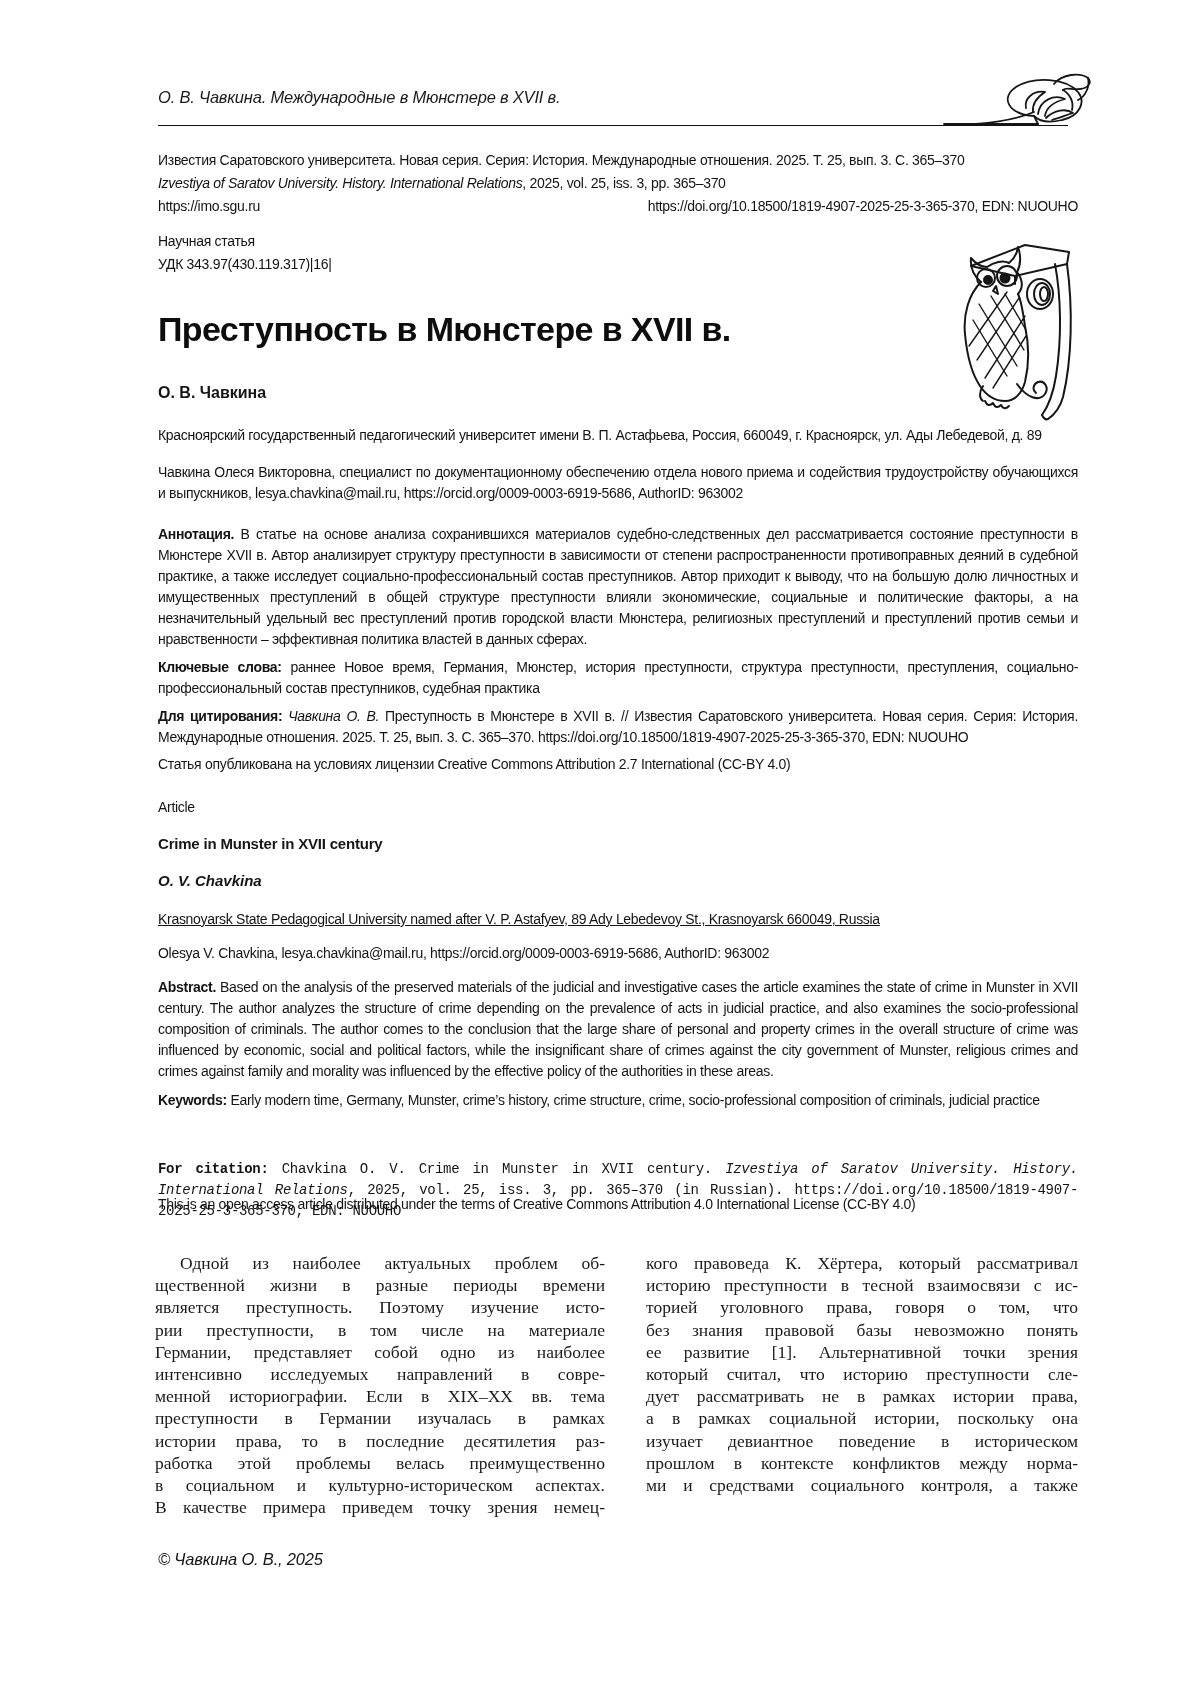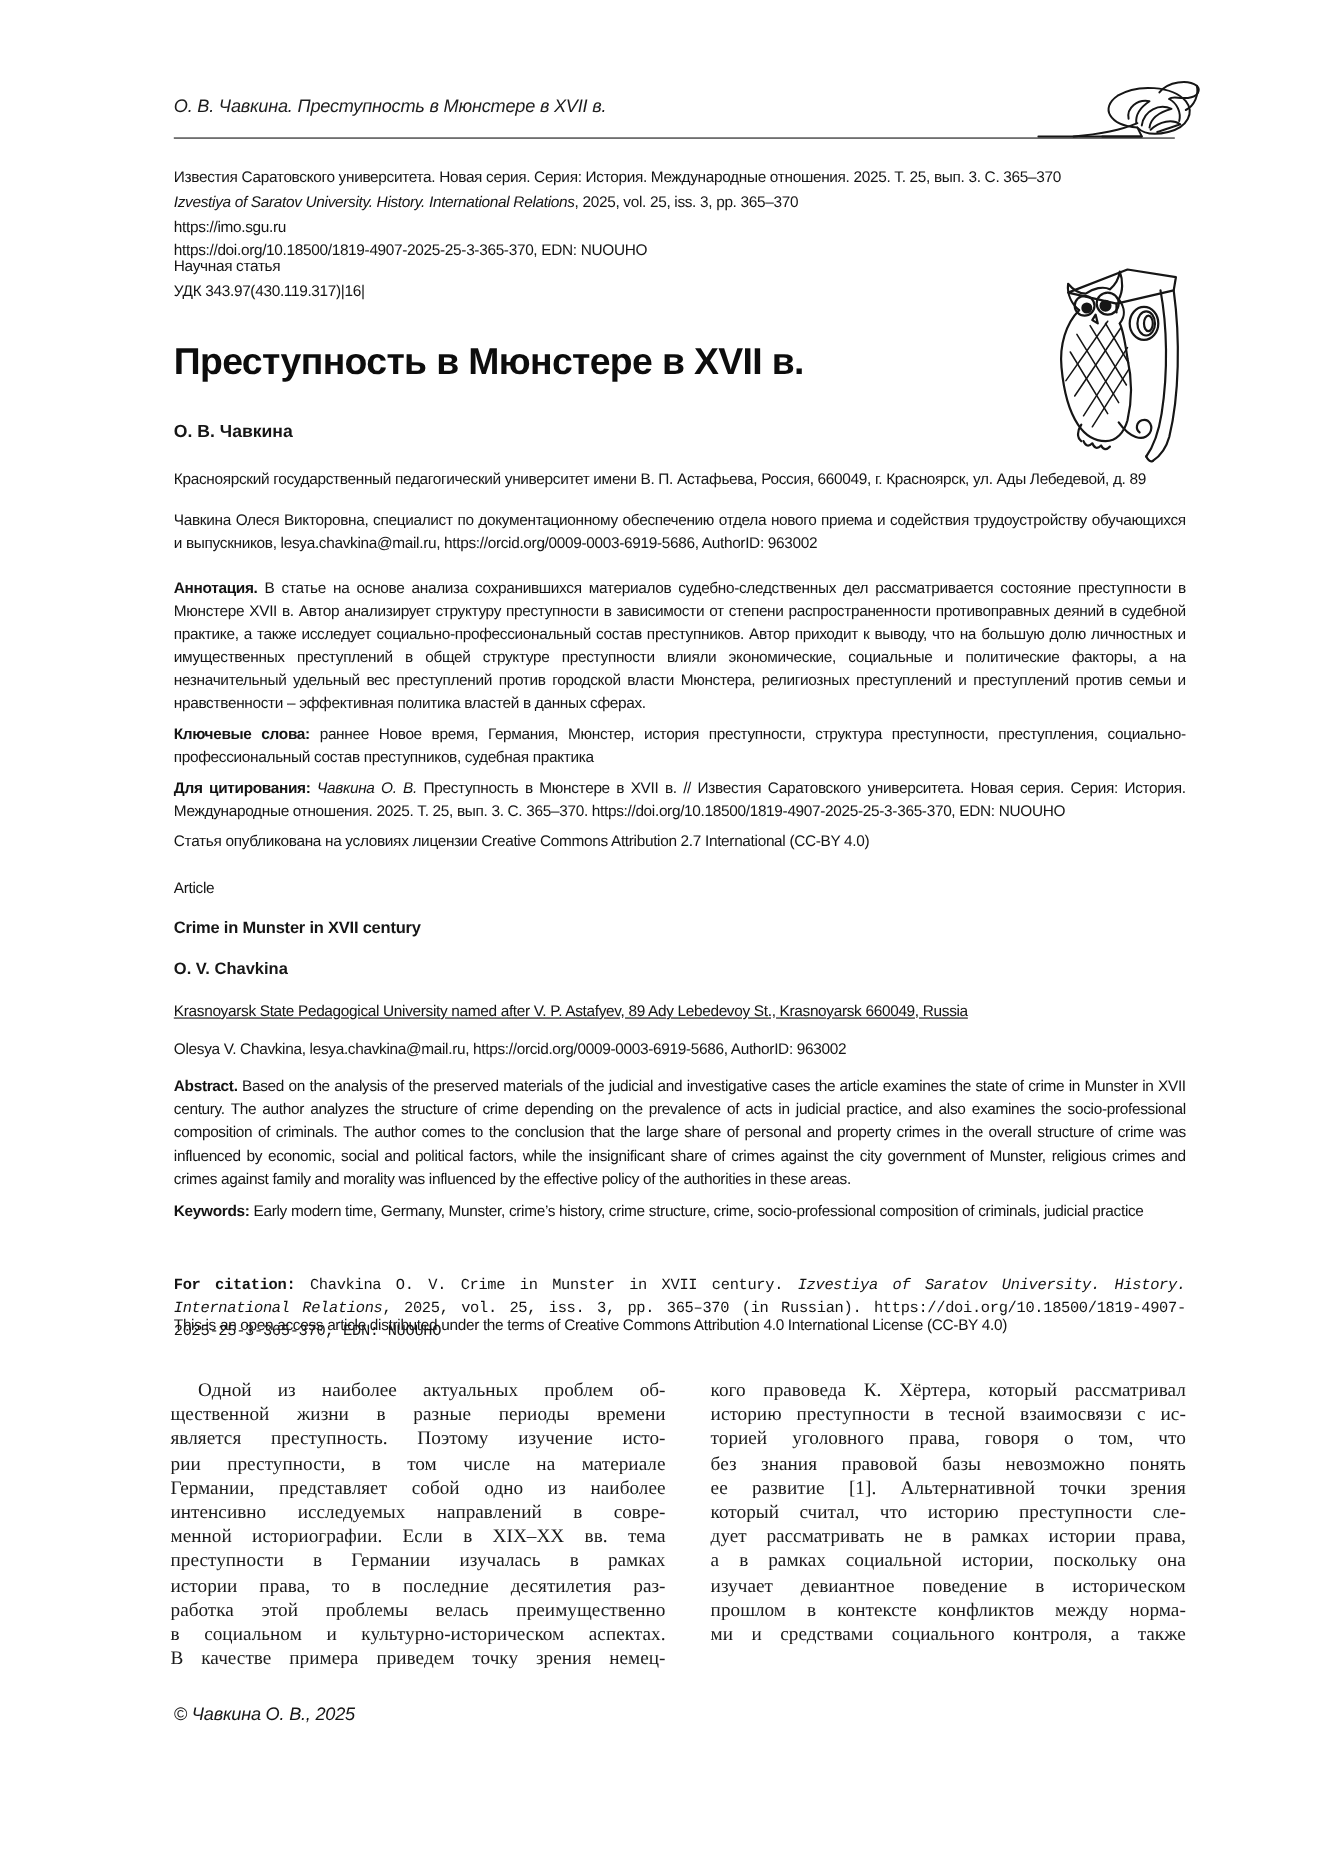--- a/index.html
+++ b/index.html
@@ -11,35 +11,35 @@
   .abs{position:absolute;left:158px;width:920px;}
   
   .rh-text{top:88px;font-size:16.5px;font-style:italic;letter-spacing:-0.2px;color:#1c1c1c;}
   .rh-rule{top:125px;height:0;border-top:1.6px solid #111;width:910px;}
   .rh-ornament{position:absolute;left:942px;top:72px;width:150px;height:56px;}
   
   .meta{font-size:14px;line-height:21px;letter-spacing:-0.3px;color:#141414;}
   .oneline{white-space:nowrap;}
   .jline1{top:150px;}
   .jline2{top:173px;}
-  .jline3{top:196px;display:flex;justify-content:space-between;flex-direction:column;}
+  .jline3{top:196px;display:flex;justify-content:space-between;}
   .article-type{top:231px;}
   .udc{top:254px;}
   .owl{position:absolute;left:955px;top:234px;width:122px;height:192px;}
   .title-ru{top:310px;font-size:34px;font-weight:700;letter-spacing:-0.6px;color:#0d0d0d;}
   .author-ru{top:384px;font-size:16px;font-weight:700;}
   .affil-ru{top:425px;}
   .bio-ru{top:462px;text-align:justify;}
   .abstract-ru{top:524px;text-align:justify;}
   .keywords-ru{top:657px;text-align:justify;}
   .cite-ru{top:706px;text-align:justify;}
   .license-ru{top:754px;}
   .article-en{top:797px;}
   .title-en{top:835px;font-size:15px;font-weight:700;letter-spacing:-0.2px;}
-  .author-en{top:872px;font-size:15px;font-weight:700;}
+  .author-en{top:872px;font-size:15px;font-weight:700;font-style:italic;}
   .affil-en{top:909px;text-decoration:underline;}
   .bio-en{top:943px;}
   .abstract-en{top:977px;text-align:justify;}
   .keywords-en{top:1090px;text-align:justify;}
   .cite-en{top:1159px;text-align:justify;font-family:Liberation Mono, monospace;}
   .license-en{top:1182px;margin-top:12px;}
   b.lead{font-weight:700;}
   
   .bodycol{
     position:absolute;top:1252px;
@@ -51,21 +51,21 @@
   .bodyline{text-align:justify;text-align-last:justify;}
   .col-left .bodyline:first-child{padding-left:25px;}
   .footer{top:1550px;font-size:16.5px;font-style:italic;letter-spacing:-0.2px;}
   svg.lineart{stroke:#161616;fill:none;stroke-width:2;stroke-linecap:round;stroke-linejoin:round;}
 </style>
 </head>
 <body>
 
 <div class="page">
 
-  <div class="abs rh-text oneline">О. В. Чавкина.  Преступность в Мюнстере в XVII в.</div>
+  <div class="abs rh-text oneline">О. В. Чавкина.  Международные в Мюнстере в XVII в.</div>
   <div class="abs rh-rule"></div>
   <svg class="rh-ornament lineart" viewBox="0 0 150 56" aria-hidden="true">
     <g stroke-width="1.8">
       <path d="M2 52 L96 52"></path>
       <path d="M34 52 C60 50 78 46 92 40"></path>
       <path d="M92 44 C66 42 58 26 74 15 C92 4 124 6 136 20 C144 30 138 44 120 48 C108 51 98 50 92 44 Z"></path>
       <path d="M84 36 C82 26 92 18 103 20 C94 26 90 32 91 40"></path>
       <path d="M96 42 C98 28 112 22 123 27 C112 30 104 36 103 44"></path>
       <path d="M104 46 C112 38 124 36 131 41 C122 44 114 47 110 48"></path>
       <path d="M112 12 C120 2 138 0 146 6 C150 10 147 16 138 17 C130 18 124 15 121 18"></path>

